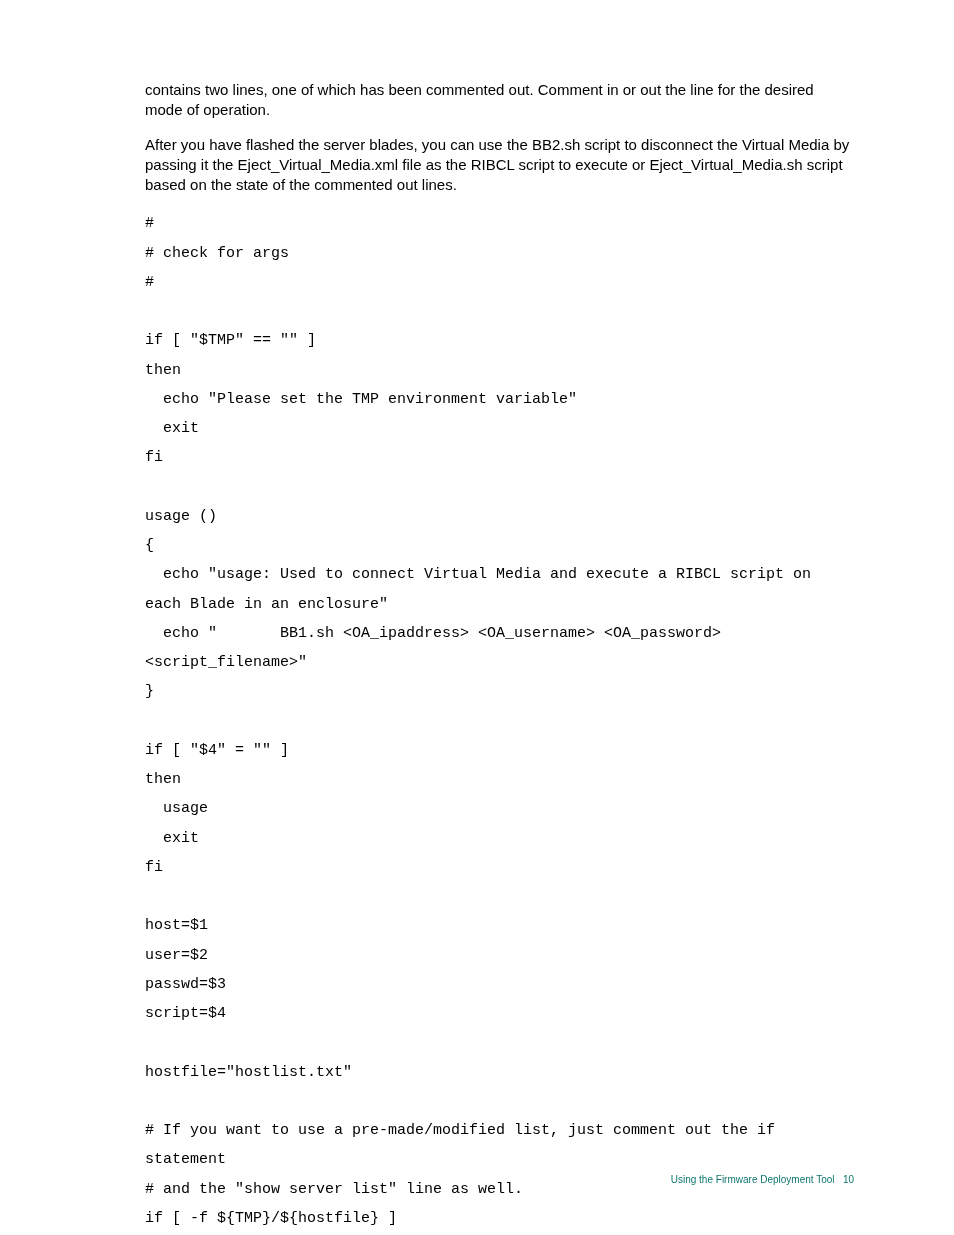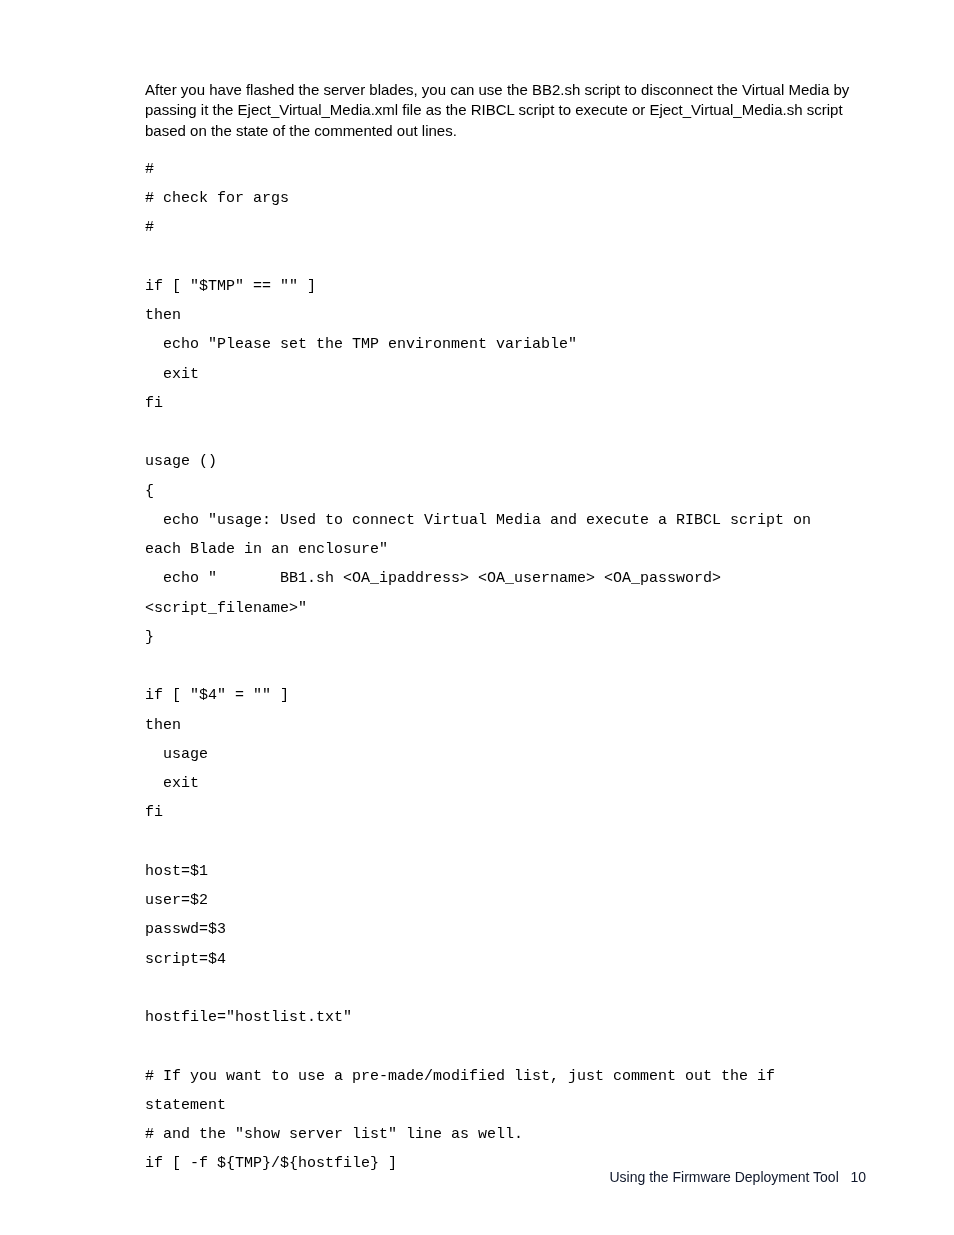--- a/index.html
+++ b/index.html
@@ -31,30 +31,31 @@
     font-size: 15px;
     line-height: 1.95;
     color: #000;
     white-space: pre-wrap;
     word-wrap: break-word;
     margin-top: 10px;
   }
   .footer {
     position: absolute;
     bottom: 50px;
-    right: 88px;
-    font-size: 14px;
-    color: #0f172a;
+    right: 100px;
+    font-size: 10px;
+    color: #0f766e;
   }
 </style>
 </head>
 <body>
 
 <div class="page">
 
+  <p class="body-text">contains two lines, one of which has been commented out. Comment in or out the line for the desired mode of operation.</p>
 
   <p class="body-text">After you have flashed the server blades, you can use the BB2.sh script to disconnect the Virtual Media by passing it the Eject_Virtual_Media.xml file as the RIBCL script to execute or Eject_Virtual_Media.sh script based on the state of the commented out lines.</p>
 
   <div class="code-block">#
 # check for args
 #
 
 if [ "$TMP" == "" ]
 then
   echo "Please set the TMP environment variable"

